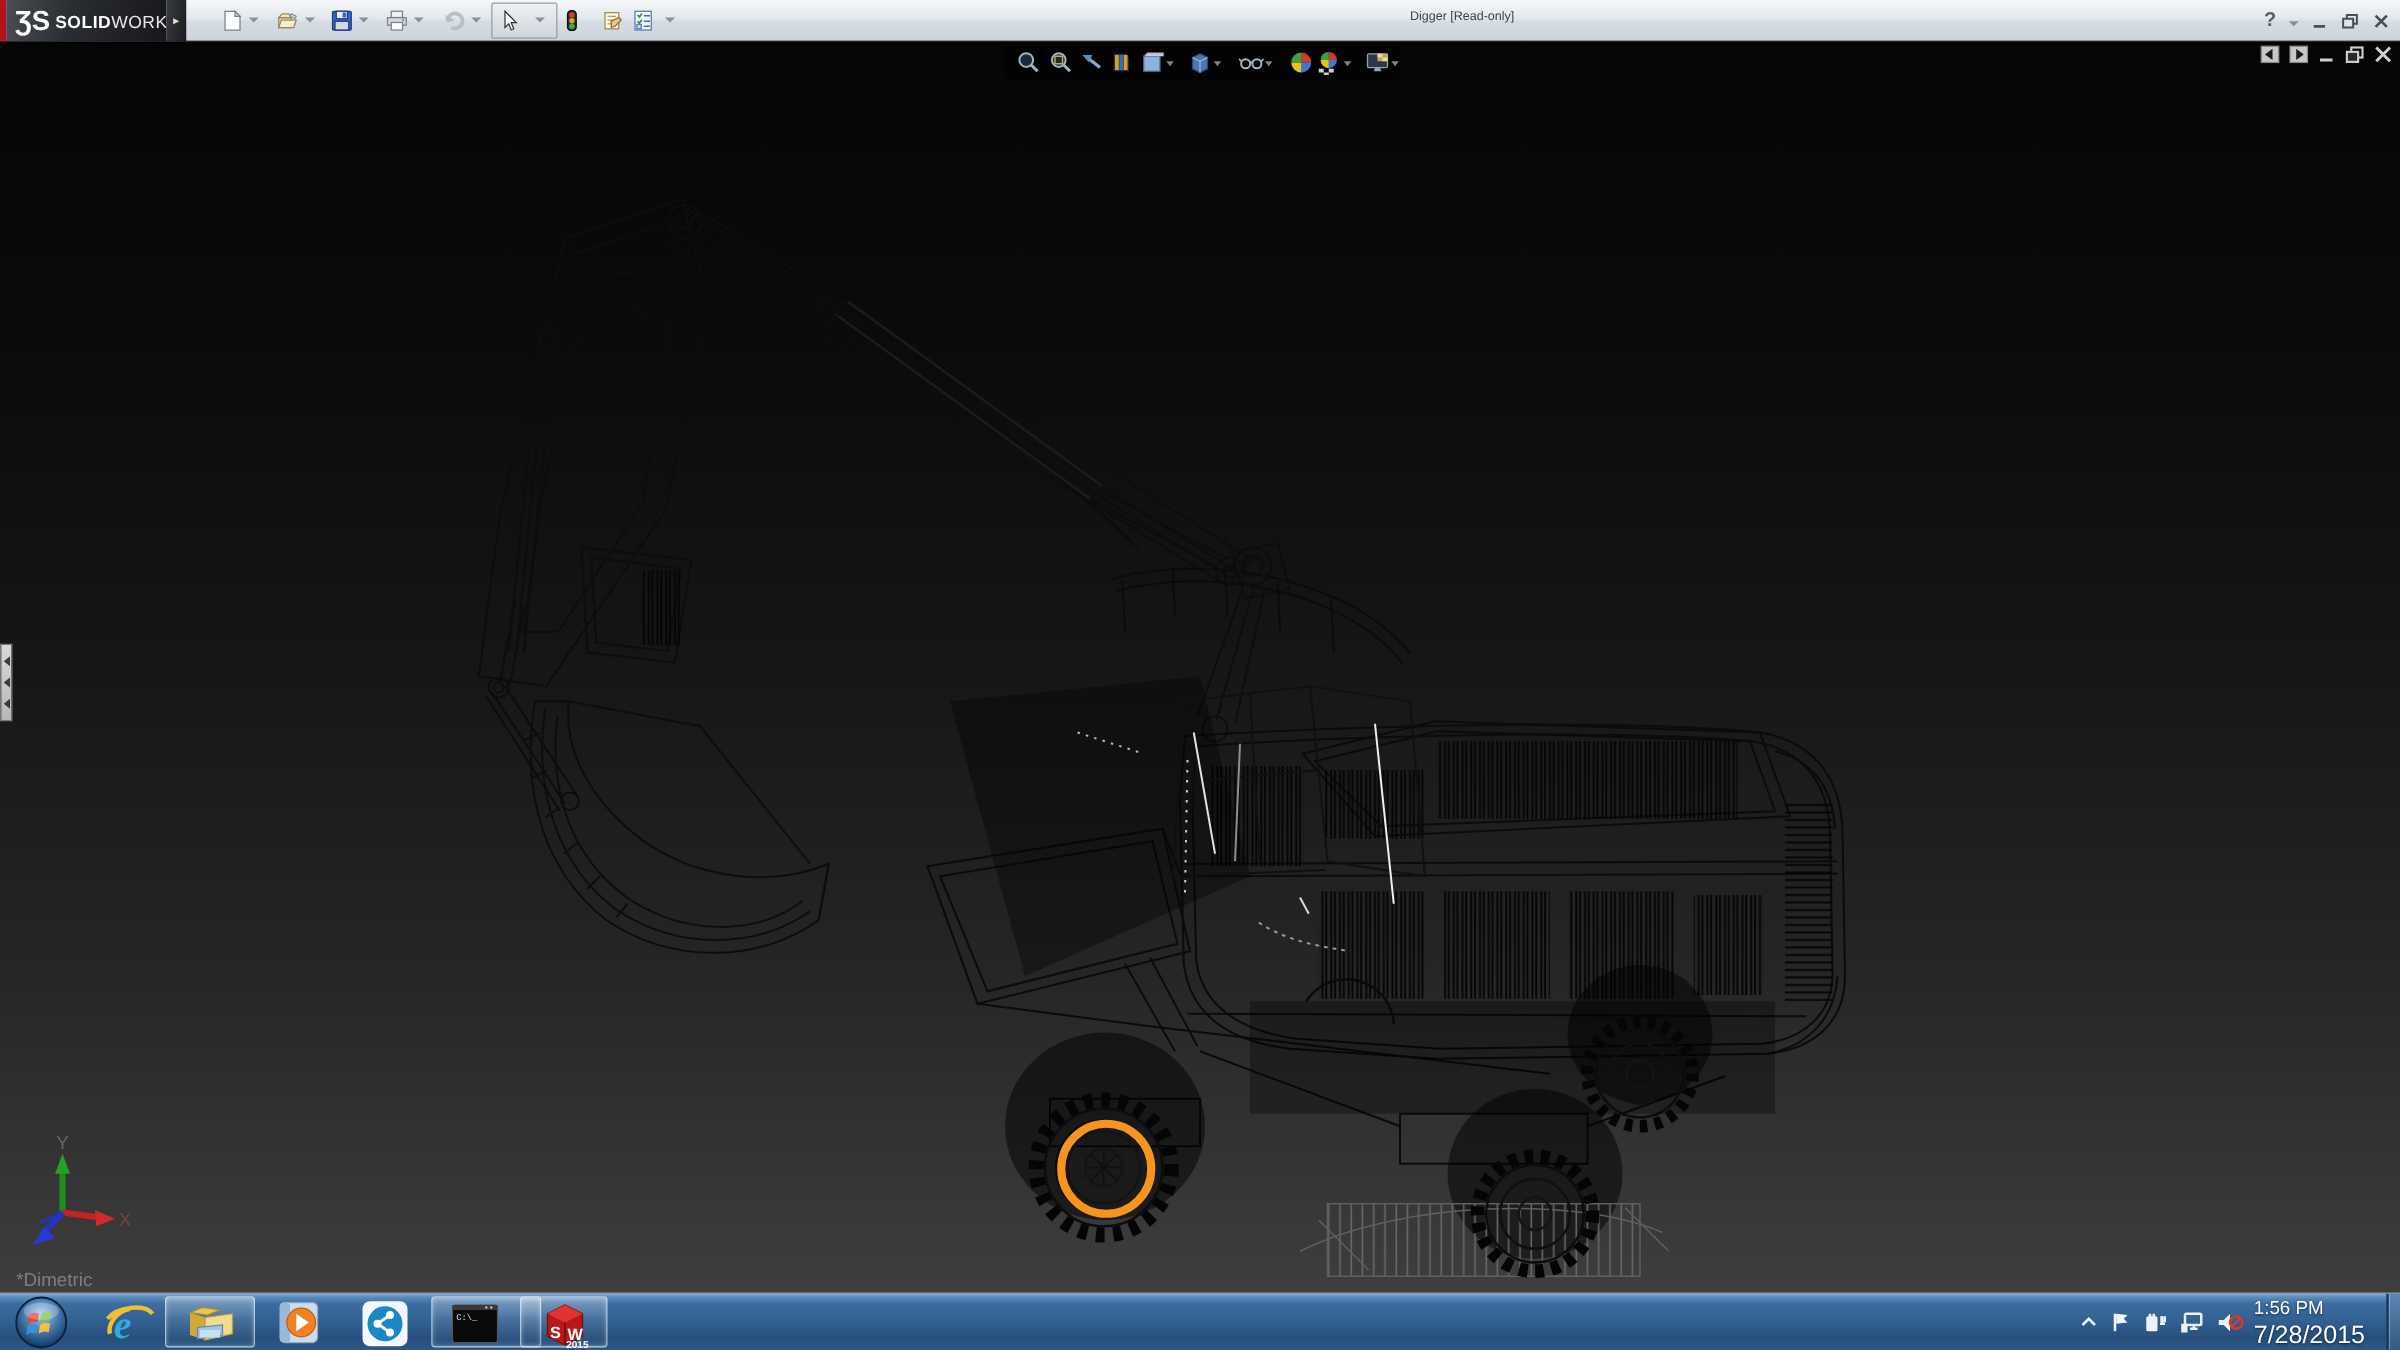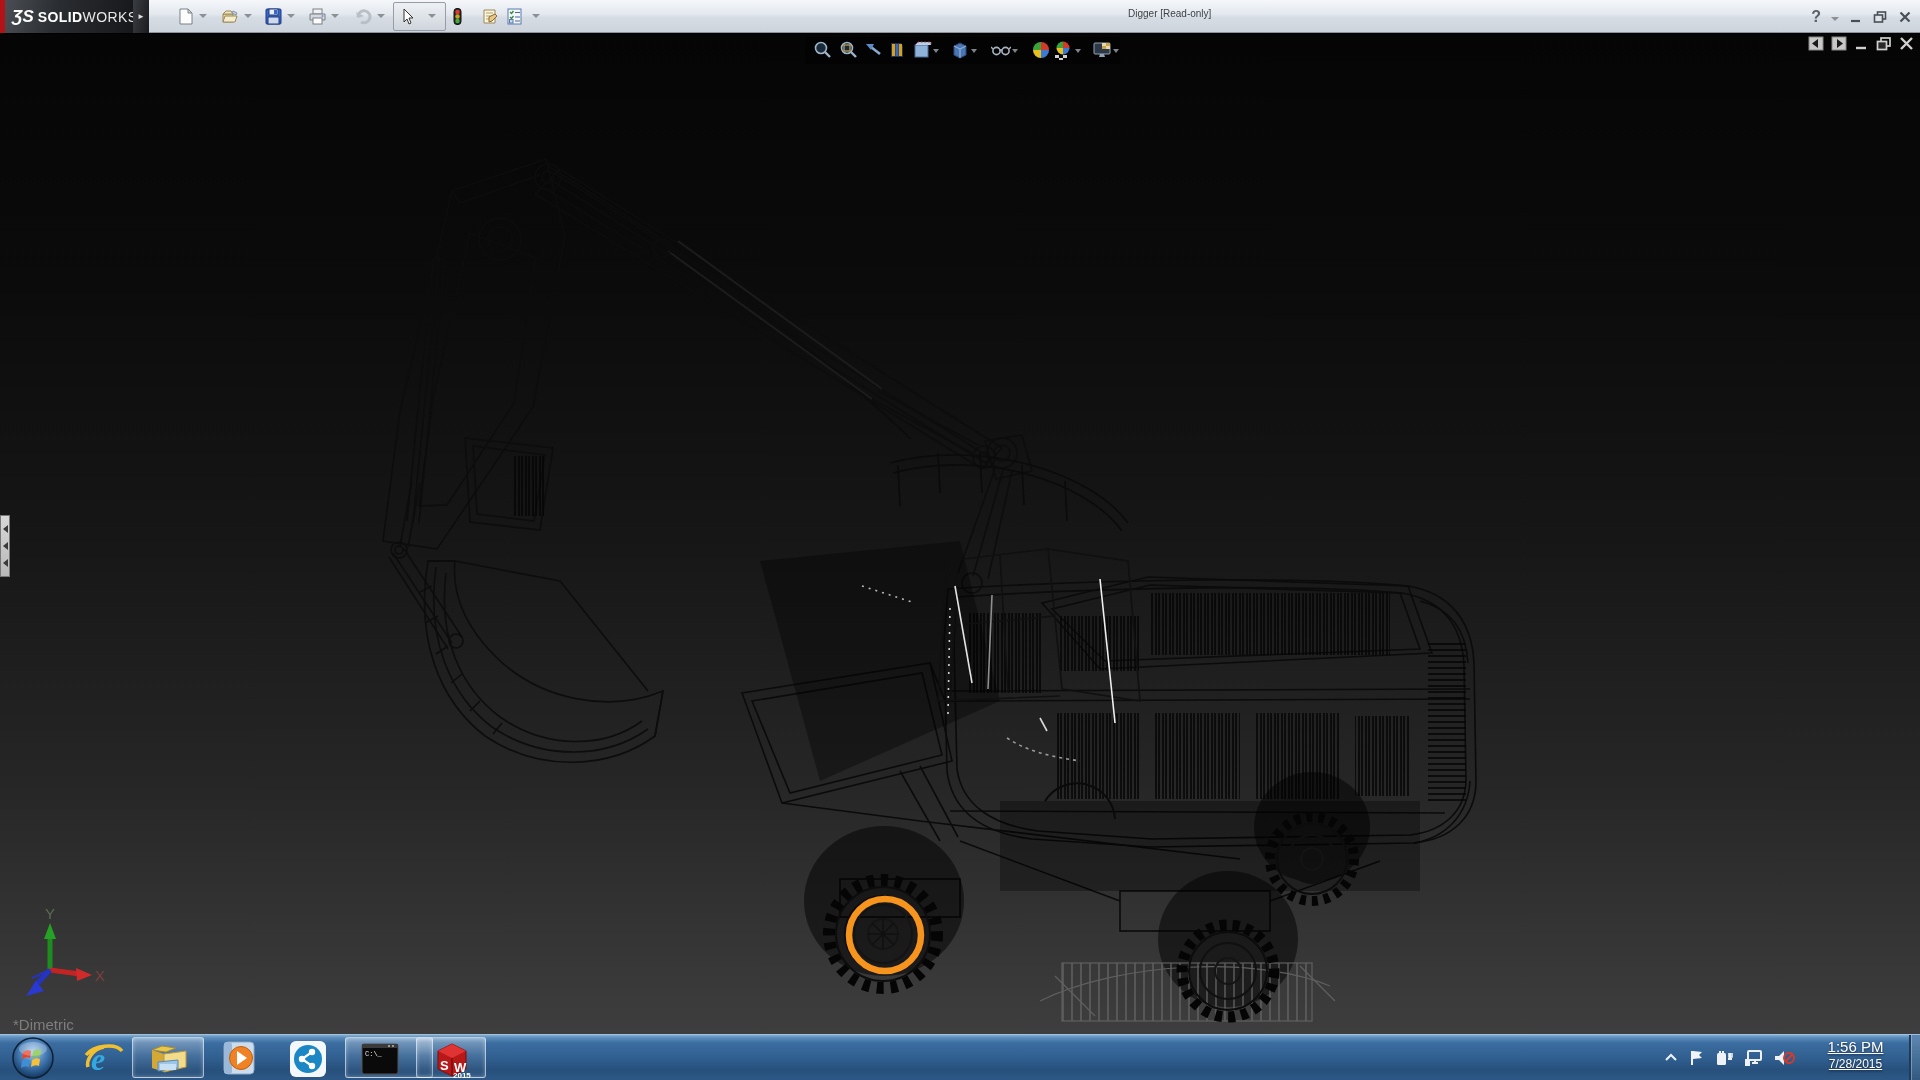--- a/index.html
+++ b/index.html
@@ -8,21 +8,21 @@
   .abs { position:absolute; }
 
   
   #titlebar { position:absolute; left:0; top:0; width:1920px; height:33px;
     background:linear-gradient(#f5f7fa 0%, #e3e8ee 45%, #d6dce3 55%, #cdd4dc 100%);
     border-bottom:1px solid #8d939b; }
   #red-strip { position:absolute; left:0; top:0; width:5px; height:33px; background:#b31217; }
   #logo-block { position:absolute; left:5px; top:0; width:128px; height:33px;
     background:linear-gradient(100deg,#4a4e54 0%, #2a2d31 40%, #17181b 100%);
     color:#fff; display:flex; align-items:center; padding-left:7px; }
-  #logo-glyph { font-size:17px; font-weight:bold; font-style:italic; margin-right:4px; }
+  #logo-glyph { font-size:22px; font-weight:bold; margin-right:4px; }
   #logo-text { font-size:14px; letter-spacing:0.4px; }
   #logo-text b { font-weight:bold;margin-top:32px; }
   #logo-text span { font-weight:normal; color:#e8e8e8; }
   #menu-expand { position:absolute; left:133px; top:0; width:16px; height:33px;
     background:linear-gradient(100deg,#3a3d42,#1a1b1e); color:#ddd; font-size:8px;
     display:flex; align-items:center; justify-content:center; }
   .tb-icon { position:absolute; top:8px; width:17px; height:17px; }
   .dd { position:absolute; top:14px; width:0; height:0;
     border-left:4px solid transparent; border-right:4px solid transparent;
     border-top:4px solid #8b9097; }
@@ -54,24 +54,24 @@
 
   
   #taskbar { position:absolute; left:0; top:1034px; width:1920px; height:46px;
     background:linear-gradient(#86aed2 0%, #5b8cba 6%, #3c6da0 18%, #2f5d8e 55%, #27507c 78%, #2d5885 100%);
     border-top:1px solid #9cc0de; }
   .tb-btn { position:absolute; top:2px; height:41px; border-radius:3px; }
   .tb-open { background:linear-gradient(rgba(255,255,255,0.32),rgba(255,255,255,0.10) 45%, rgba(40,80,120,0.25));
     border:1px solid rgba(235,245,255,0.65); box-shadow:inset 0 0 4px rgba(255,255,255,0.35); }
   #tray { position:absolute; right:125px; top:0; height:46px; display:flex;
     align-items:center; gap:9px; }
-  #clock { position:absolute; right:12px; top:3px; width:105px; text-align:center;
-    color:#fff; text-shadow:0 1px 2px rgba(0,0,0,0.6);text-decoration:underline; }
+  #clock { position:absolute; right:12px; top:3px; width:105px; 
+    color:#fff; text-shadow:0 1px 2px rgba(0,0,0,0.6); }
   #clock .t { font-size:15px; }
-  #clock .d { font-size:12px; margin-top:2px; }
+  #clock .d { font-size:20px; margin-top:2px; }
   #show-desktop { position:absolute; right:0; top:0; width:11px; height:46px;
     background:linear-gradient(#5d87b1,#31597f); border-left:2px solid #1d3c5c;
     box-shadow:inset 1px 0 0 rgba(255,255,255,0.3); }
 </style>
 </head>
 <body>
 
 <div id="titlebar">
   <div id="red-strip"></div>
   <div id="logo-block">

